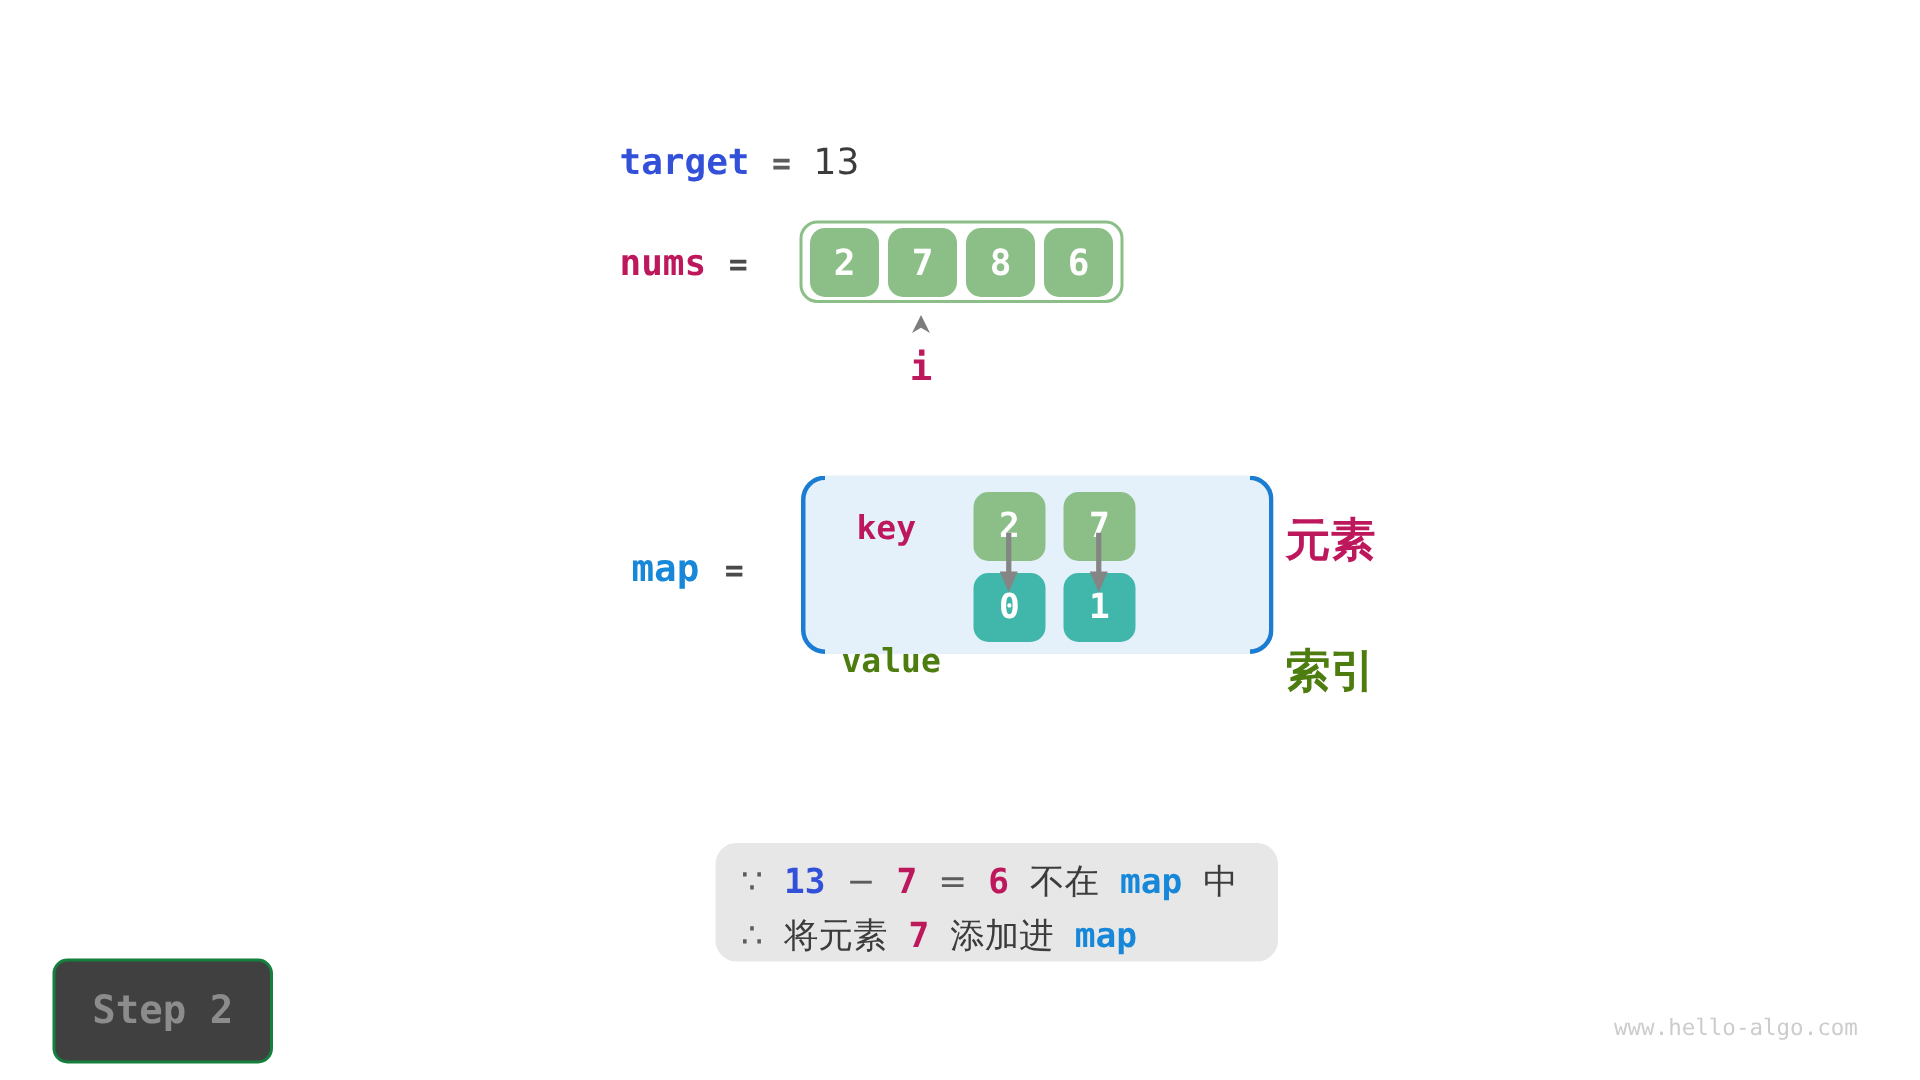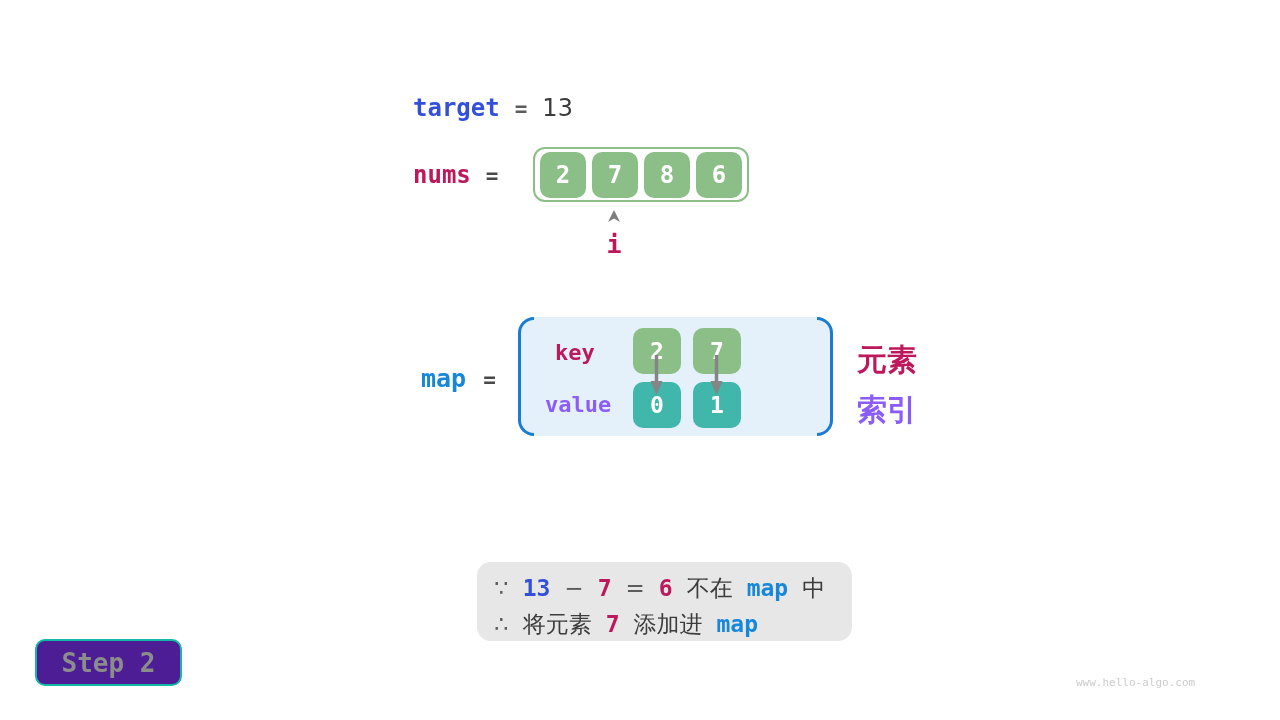--- a/index.html
+++ b/index.html
@@ -4,21 +4,21 @@
 <style>
   html,body{margin:0;padding:0;background:#ffffff;}
   .stage{
     position:relative;width:1280px;height:720px;background:#ffffff;overflow:hidden;
     font-family:"DejaVu Sans","Liberation Sans",sans-serif;color:#3C3C3C;
   }
   .code{font-family:"DejaVu Sans Mono","Liberation Mono",monospace;font-weight:bold;}
   .royal{color:#3350D8;}
   .azure{color:#1787D9;}
   .greentx{color:#be185d;}
-  .tealtx{color:#8b5cf6;}
+  .tealtx{color:#4d7c0f;margin-top:37px;}
   .graytx{color:#5C5C5C;}
   .darktx{color:#3C3C3C;}
 
   
   .target-row{position:absolute;left:413px;top:94px;font-size:24px;text-align:right;}
   .target-row .op{font-family:"DejaVu Sans Mono","Liberation Mono",monospace;font-weight:600;color:#5C5C5C;font-size:21px;margin:0 15px;}
   .target-row .num{font-size:24px;color:#3C3C3C;}
 
   
   .nums-label{position:absolute;left:413px;top:161px;font-size:24px;}
@@ -32,21 +32,21 @@
     width:46px;height:46px;border-radius:10px;background:#8CBF88;color:#ffffff;
     font-family:"DejaVu Sans Mono","Liberation Mono",monospace;font-weight:600;font-size:24px;
     display:flex;align-items:center;justify-content:center;
   }
   .pointer-arrow{position:absolute;left:606px;top:209px;width:16px;height:15px;}
   .pointer-label{position:absolute;left:598px;top:230px;width:32px;text-align:center;font-size:25px;}
 
   
   .map-label{position:absolute;left:421px;top:364px;font-size:25px;}
   .map-label .op{font-family:"DejaVu Sans Mono","Liberation Mono",monospace;font-weight:600;color:#4A4A4A;font-size:21px;margin-left:17px;}
-  .map-box{position:absolute;left:518px;top:317px;width:315px;height:119px;background:#E4F1FA;border-radius:16px;}
+  .map-box{position:absolute;left:534px;top:317px;width:315px;height:119px;background:#E4F1FA;border-radius:16px;}
   .bracket{position:absolute;top:0;width:16px;height:100%;box-sizing:border-box;border:3px solid #1B7DD2;}
   .bracket.left{left:0;border-right:none;border-radius:16px 0 0 16px;}
   .bracket.right{right:0;border-left:none;border-radius:0 16px 16px 0;}
   .key-label{position:absolute;left:37px;top:23px;font-size:22px;}
   .value-label{position:absolute;left:27px;top:75px;font-size:22px;}
   .mcell{
     position:absolute;width:48px;height:46px;border-radius:10px;color:#ffffff;
     font-family:"DejaVu Sans Mono","Liberation Mono",monospace;font-weight:600;font-size:23px;
     display:flex;align-items:center;justify-content:center;
   }
@@ -62,28 +62,28 @@
   .caption .code{font-size:24px;margin:0 8px 0 10px;}
   .note-box{
     position:absolute;left:477px;top:562px;width:375px;height:79px;background:#E7E7E7;border-radius:14px;
     box-sizing:border-box;padding:8px 0 0 17px;font-size:23px;line-height:36px;
   }
   .note-line{display:flex;align-items:baseline;gap:14px;white-space:nowrap;}
   .note-line .code{font-size:23px;}
 
   
   .step-badge{
-    position:absolute;left:35px;top:639px;width:147px;height:47px;box-sizing:border-box;
-    border:2px solid #14b8a6;border-radius:10px;background:#4c1d95;
+    position:absolute;left:35px;top:639px;width:147px;height:70px;box-sizing:border-box;
+    border:2px solid #15803d;border-radius:10px;background:#404040;
     display:flex;align-items:center;justify-content:center;
     font-family:"DejaVu Sans Mono","Liberation Mono",monospace;font-weight:bold;font-size:26px;color:#8C8C8C;
   }
   .watermark{
     position:absolute;left:1076px;top:676px;
-    font-family:"DejaVu Sans Mono","Liberation Mono",monospace;font-size:11px;color:#CCCCCC;
+    font-family:"DejaVu Sans Mono","Liberation Mono",monospace;font-size:15px;color:#CCCCCC;
   }
 </style>
 </head>
 <body>
 
 <div class="stage">
 
   <div class="target-row">
     <span class="code royal">target</span><span class="op">=</span><span class="num">13</span>
   </div>

